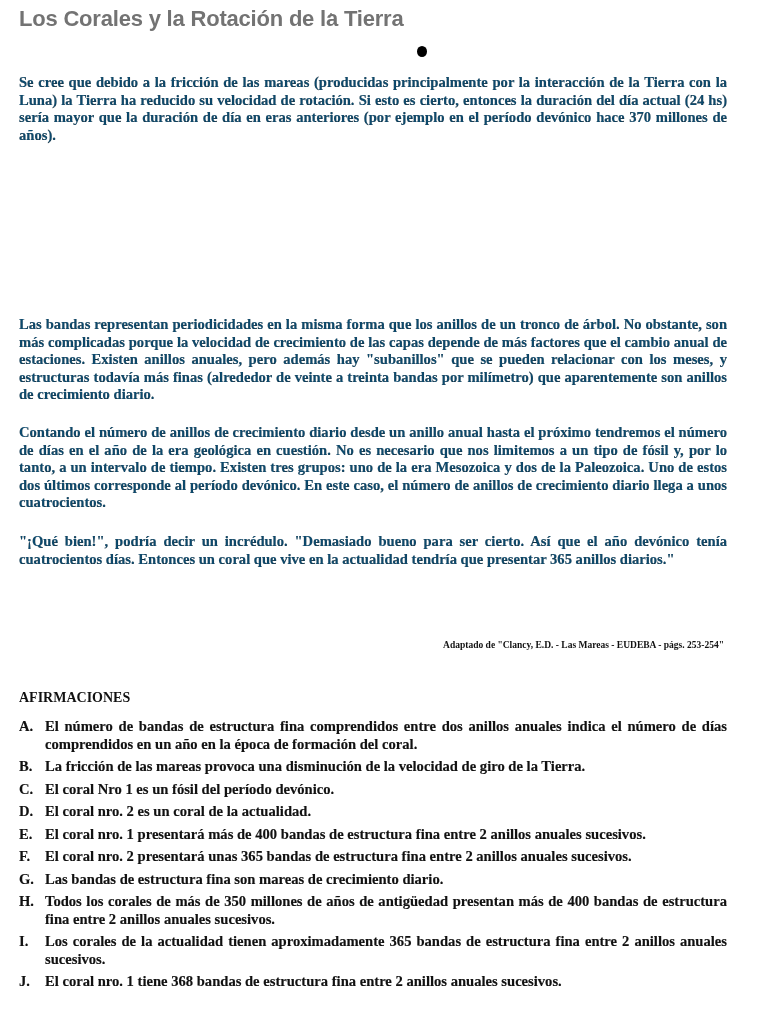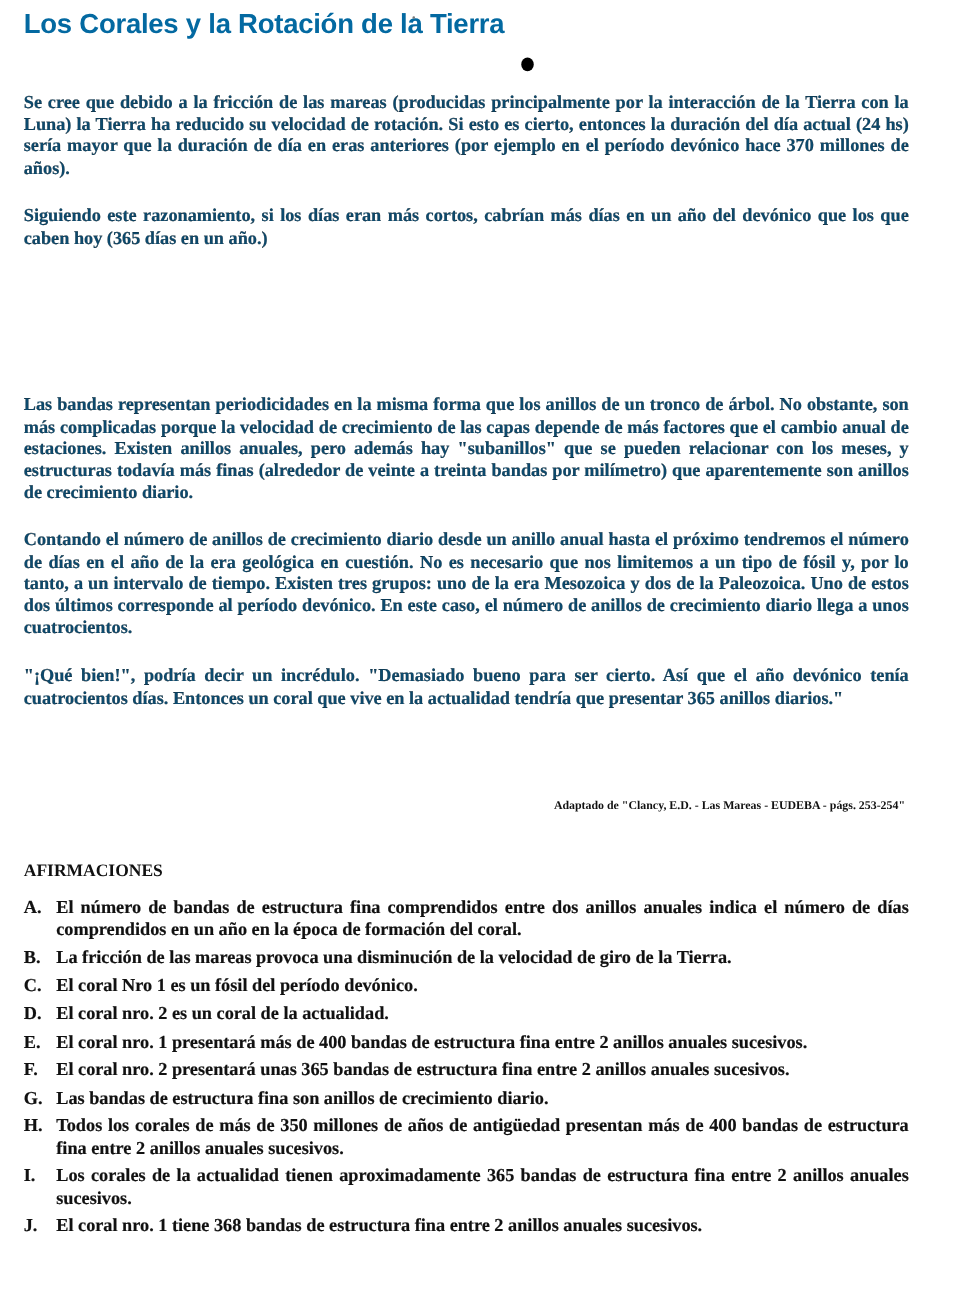--- a/index.html
+++ b/index.html
@@ -23,21 +23,21 @@
     }
     .title {
       position: absolute;
       left: 19px;
       top: 6px;
       font-family: "Liberation Sans", sans-serif;
       font-weight: bold;
       font-size: 22px;
       letter-spacing: -0.2px;
       margin: 0;
-      color: #0369a1;
+      color: #737373;
     }
     .speck {
       position: absolute;
       left: 330px;
       top: 13px;
       width: 2px;
       height: 2px;
       background: #777;
       border-radius: 50%;
     }
@@ -125,21 +125,20 @@
 </head>
 <body>
 
 <div class="page">
 
   <h1 class="title">Los Corales y la Rotación de la Tierra</h1>
   <span class="speck"></span>
   <span class="bullet-dot"></span>
 
   <p class="body-text" style="top:74px;">Se cree que debido a la fricción de las mareas (producidas principalmente por la interacción de la Tierra con la Luna) la Tierra ha reducido su velocidad de rotación.  Si esto es cierto, entonces la duración del día actual (24 hs) sería mayor que la duración de día en eras anteriores (por ejemplo en el período devónico hace 370 millones de años).</p>
-  <p class="body-text" style="top:165px;">Siguiendo este razonamiento, si los días eran más cortos, cabrían más días en un año del devónico que los que caben hoy (365 días en un año.)</p>
 
 
   <p class="body-text" style="top:316px;">Las bandas representan periodicidades en la misma forma que los anillos de un tronco de árbol.  No obstante, son más complicadas porque la velocidad de crecimiento de las capas depende de más factores que el cambio anual de estaciones.  Existen anillos anuales, pero además hay "subanillos" que se pueden relacionar con los meses, y estructuras todavía más finas (alrededor de veinte a treinta bandas por milímetro) que aparentemente son anillos de crecimiento diario.</p>
   <p class="body-text" style="top:424px;">Contando el número de anillos de crecimiento diario desde un anillo anual hasta el próximo tendremos el número de días en el año de la era geológica en cuestión.  No es necesario que nos limitemos a un tipo de fósil y, por lo tanto, a un intervalo de tiempo.  Existen tres grupos: uno de la era Mesozoica y dos de la Paleozoica.  Uno de estos dos últimos corresponde al período devónico.  En este caso, el número de anillos de crecimiento diario llega a unos cuatrocientos.</p>
   <p class="body-text" style="top:533px;">"¡Qué bien!", podría decir un incrédulo.  "Demasiado bueno para ser cierto.  Así que el año devónico tenía cuatrocientos días.  Entonces un coral que vive en la actualidad tendría que presentar 365 anillos diarios."</p>
 
   <p class="citation">Adaptado de "Clancy, E.D. - Las Mareas - EUDEBA - págs. 253-254"</p>
 
   <h3 class="afirm-heading">AFIRMACIONES</h3>
 
@@ -163,21 +162,21 @@
     <li class="afirm-item">
       <span class="afirm-letter">E.</span>
       <span class="afirm-text">El coral nro. 1 presentará más de 400 bandas de estructura fina entre 2 anillos anuales sucesivos.</span>
     </li>
     <li class="afirm-item">
       <span class="afirm-letter">F.</span>
       <span class="afirm-text">El coral nro. 2 presentará unas 365 bandas de estructura fina entre 2 anillos anuales sucesivos.</span>
     </li>
     <li class="afirm-item">
       <span class="afirm-letter">G.</span>
-      <span class="afirm-text">Las bandas de estructura fina son anillos de crecimiento diario.</span>
+      <span class="afirm-text">Las bandas de estructura fina son mareas de crecimiento diario.</span>
     </li>
     <li class="afirm-item">
       <span class="afirm-letter">H.</span>
       <span class="afirm-text">Todos los corales de más de 350 millones de años de antigüedad presentan más de 400 bandas de estructura fina entre 2 anillos anuales sucesivos.</span>
     </li>
     <li class="afirm-item">
       <span class="afirm-letter">I.</span>
       <span class="afirm-text">Los corales de la actualidad tienen aproximadamente 365 bandas de estructura fina entre 2 anillos anuales sucesivos.</span>
     </li>
     <li class="afirm-item">

